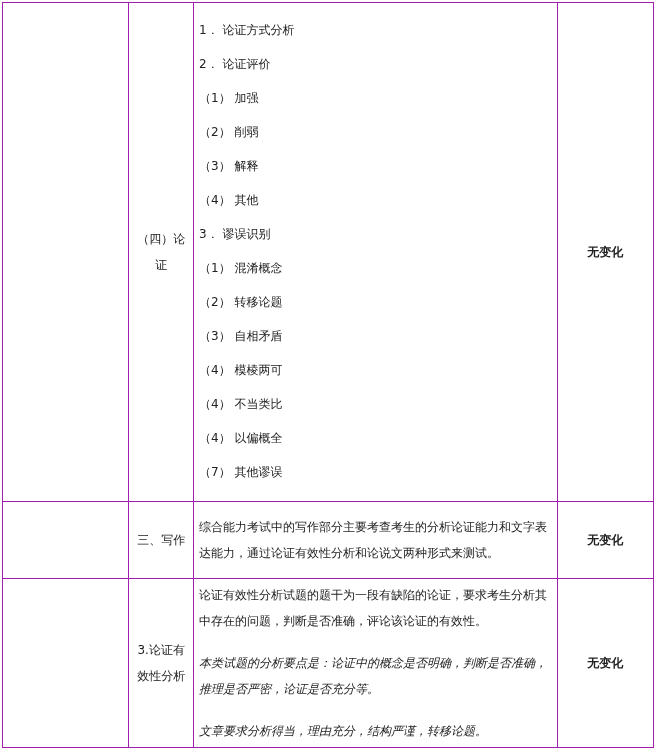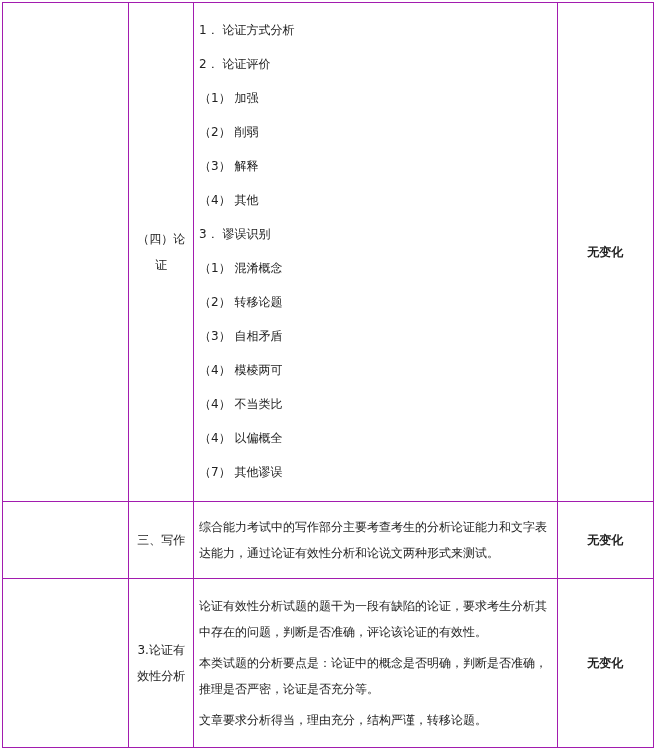--- a/index.html
+++ b/index.html
@@ -48,21 +48,22 @@
     }
     .sec-label {
       line-height: 26px;
       padding: 0 4px;
     }
     .para {
       margin: 0;
       line-height: 26px;
     }
     .para + .para {
-      margin-top: 5px;
+      margin-top: 16px;
+      font-style: italic;
     }
     .status {
       line-height: 20px;
     }
   </style>
 </head>
 <body>
 
 <table class="tbl">
   <tbody>

